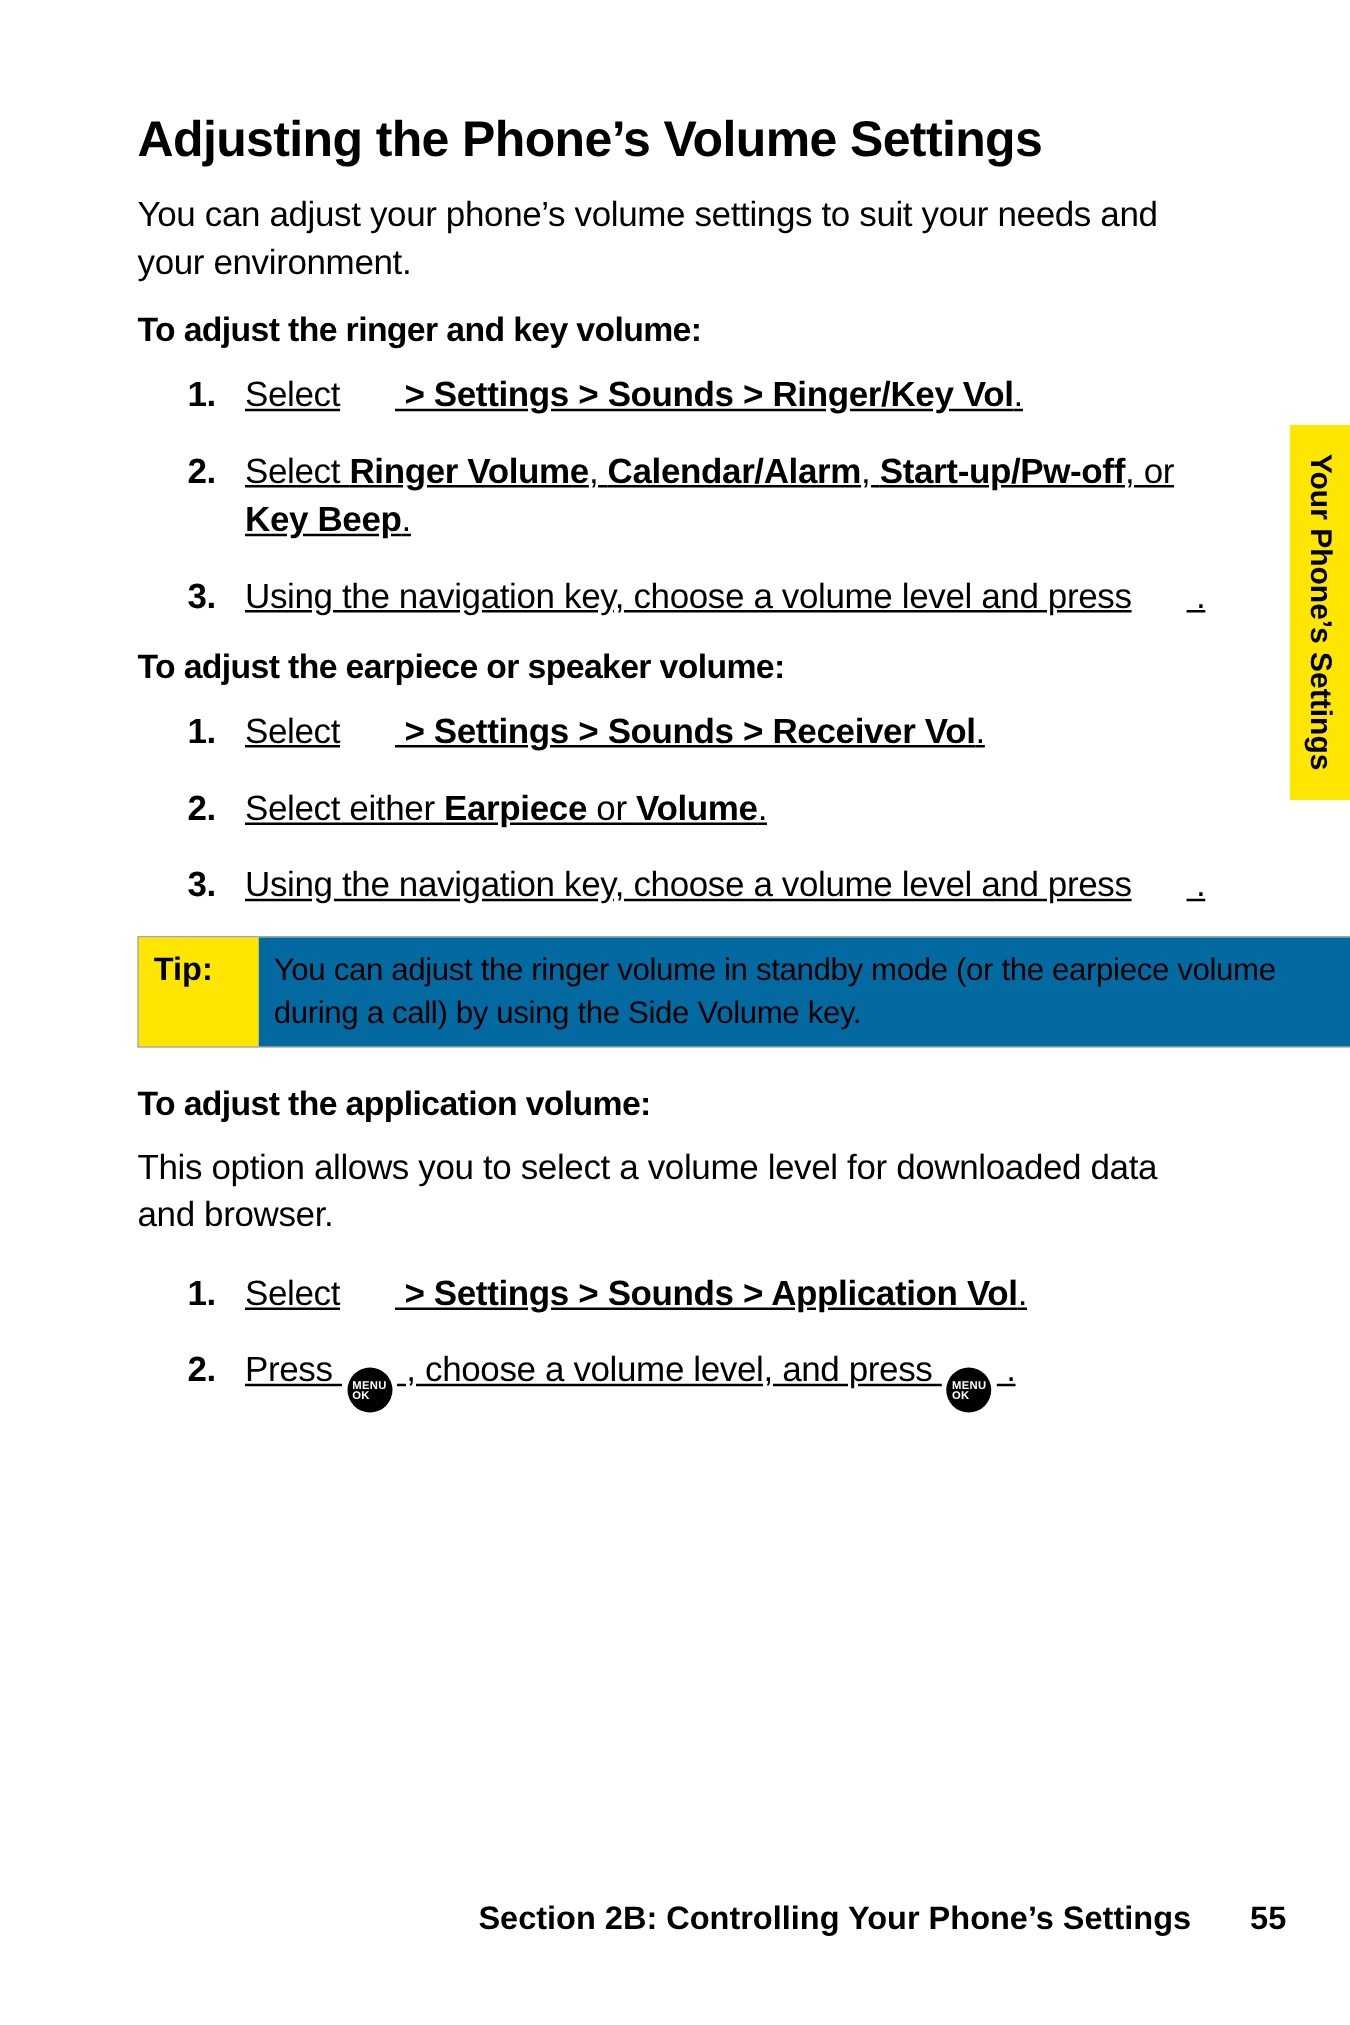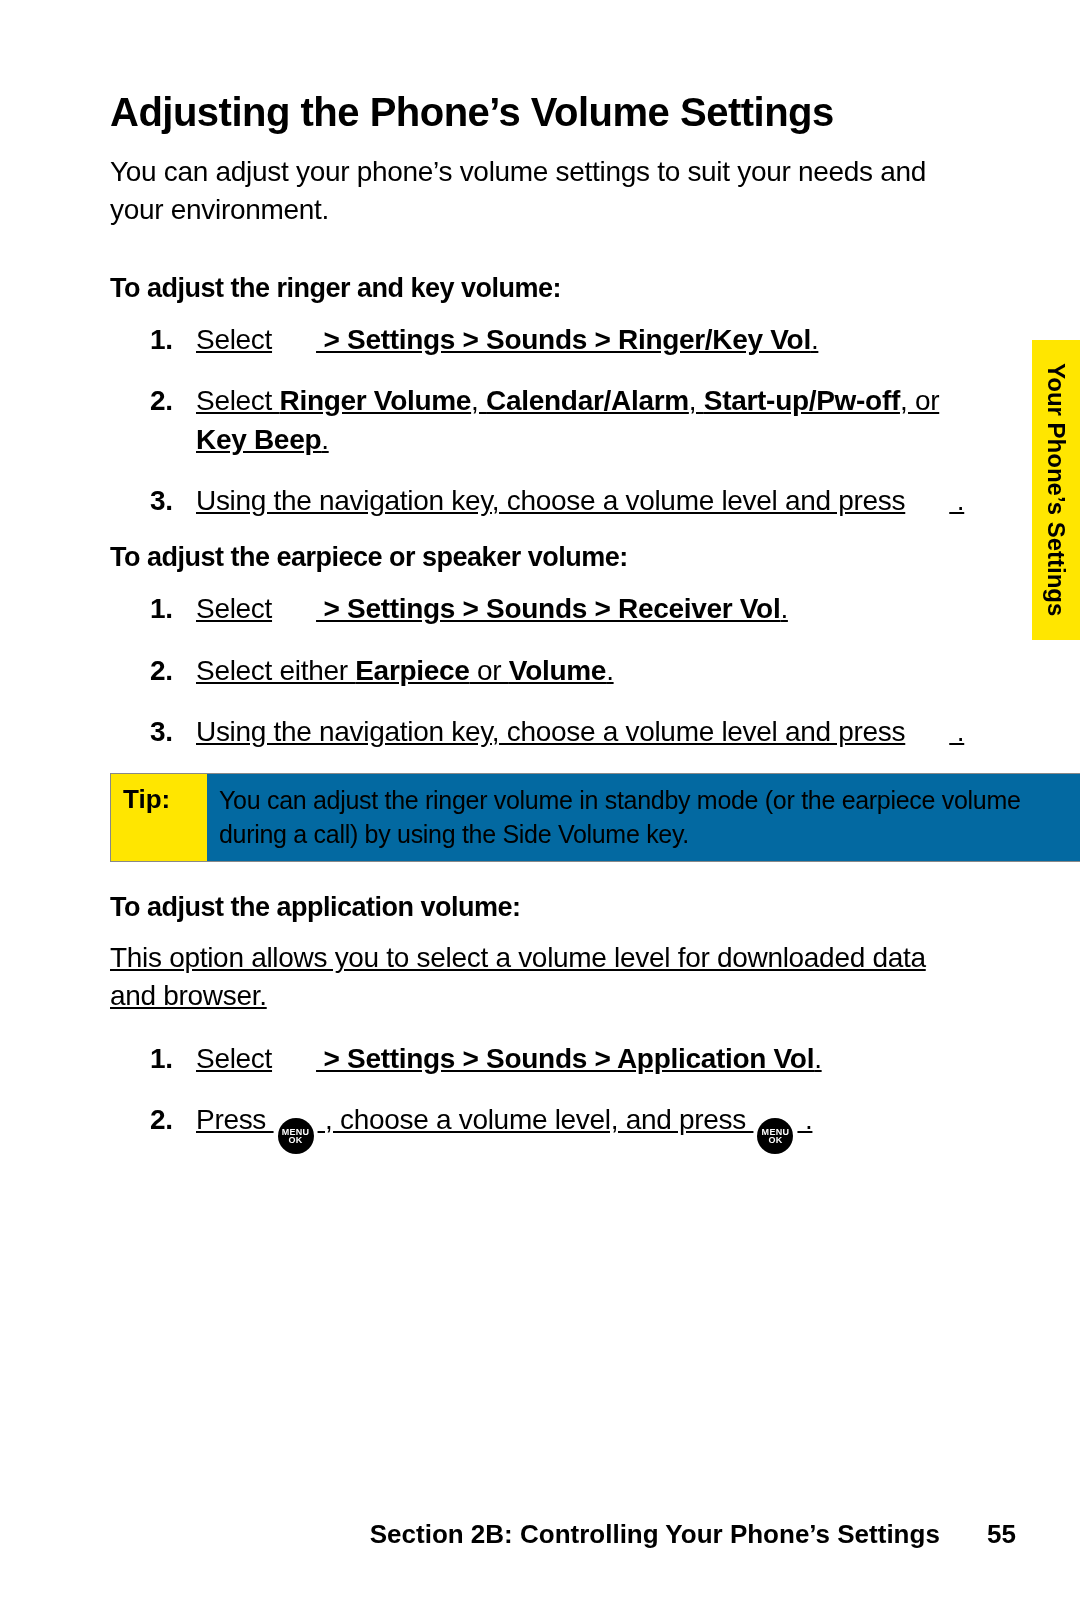--- a/index.html
+++ b/index.html
@@ -1,35 +1,35 @@
 <!DOCTYPE html>
 <html><head>
 <meta charset="utf-8">
 <style>
   * { box-sizing: border-box; margin: 0; padding: 0; }
   html, body { width: 1080px; height: 1620px; background: #fff; font-family: "Segoe UI", "Helvetica Neue", Arial, sans-serif; color: #000; }
   .page { position: relative; width: 1080px; height: 1620px; padding: 90px 100px 0 110px; }
   h1 { font-size: 40px; font-weight: 700; letter-spacing: -0.5px; margin-bottom: 18px; }
-  .intro { font-size: 28px; line-height: 1.35; letter-spacing: -0.3px; margin-bottom: 44px; max-width: 820px; }
+  .intro { font-size: 28px; line-height: 1.35; letter-spacing: -0.3px; margin-bottom: 20px; max-width: 820px; }
   .subhead { font-size: 27px; font-weight: 700; letter-spacing: -0.5px; margin: 10px 0 16px 0; }
   ol { list-style: none; counter-reset: step; margin: 0 0 20px 40px; }
   ol > li { counter-increment: step; position: relative; font-size: 28px; line-height: 1.4; letter-spacing: -0.3px; padding-left: 46px; margin-bottom: 22px; max-width: 820px; text-decoration: underline; }
   ol > li::before { content: counter(step) "."; position: absolute; left: 0; top: 0; font-weight: 700; }
   b, strong { font-weight: 700; }
   .gap { display: inline-block; width: 44px; }
   .tipbox { display: flex; border: 1px solid #888; margin: 6px 0 30px 0; width: 978px; }
   .tipbox .label { background: #ffe600; font-weight: 700; font-size: 26px; padding: 10px 14px 10px 12px; width: 96px; flex: none; }
   .tipbox .body { background: #0369a1; font-size: 25px; line-height: 1.35; letter-spacing: -0.3px; padding: 10px 14px 10px 12px; flex: 1; }
   .sidetab { position: absolute; top: 340px; right: 0; width: 48px; height: 300px; background: #ffe600; display: flex; align-items: center; justify-content: center; }
   .sidetab span { writing-mode: vertical-rl; font-weight: 700; font-size: 24px; letter-spacing: 0px; }
-  .footer { position: absolute; bottom: 70px; left: 0; right: 0; text-align: right; padding-right: 64px; font-size: 26px; font-weight: 700; }
+  .footer { position: absolute; bottom: 70px; left: 0; right: 0; text-align: right; padding-right: 51px; font-size: 26px; font-weight: 700; }
   .footer .pg { display: inline-block; margin-left: 40px; }
   .menuok { display: inline-flex; align-items: center; justify-content: center; width: 36px; height: 36px; background: #000; border-radius: 50%; vertical-align: -6px; margin: 0 4px; }
-  .menuok-text { color: #fff; font-size: 9px; font-weight: 700; line-height: 8px; text-align: center; letter-spacing: 0.3px; }
-  .app-intro { font-size: 28px; line-height: 1.35; letter-spacing: -0.3px; margin-bottom: 24px; max-width: 820px; text-decoration: underline; }
+  .menuok-text { color: #fff; font-size: 9px; font-weight: 700; line-height: 8px; text-align: left; letter-spacing: 0.3px; }
+  .app-intro { font-size: 28px; line-height: 1.35; letter-spacing: -0.3px; margin-bottom: 24px; max-width: 820px; }
 </style>
 </head>
 <body>
 
 <div class="page">
 
   <h1>Adjusting the Phone’s Volume Settings</h1>
 
   <p class="intro">You can adjust your phone’s volume settings to suit your needs and your environment.</p>
 

